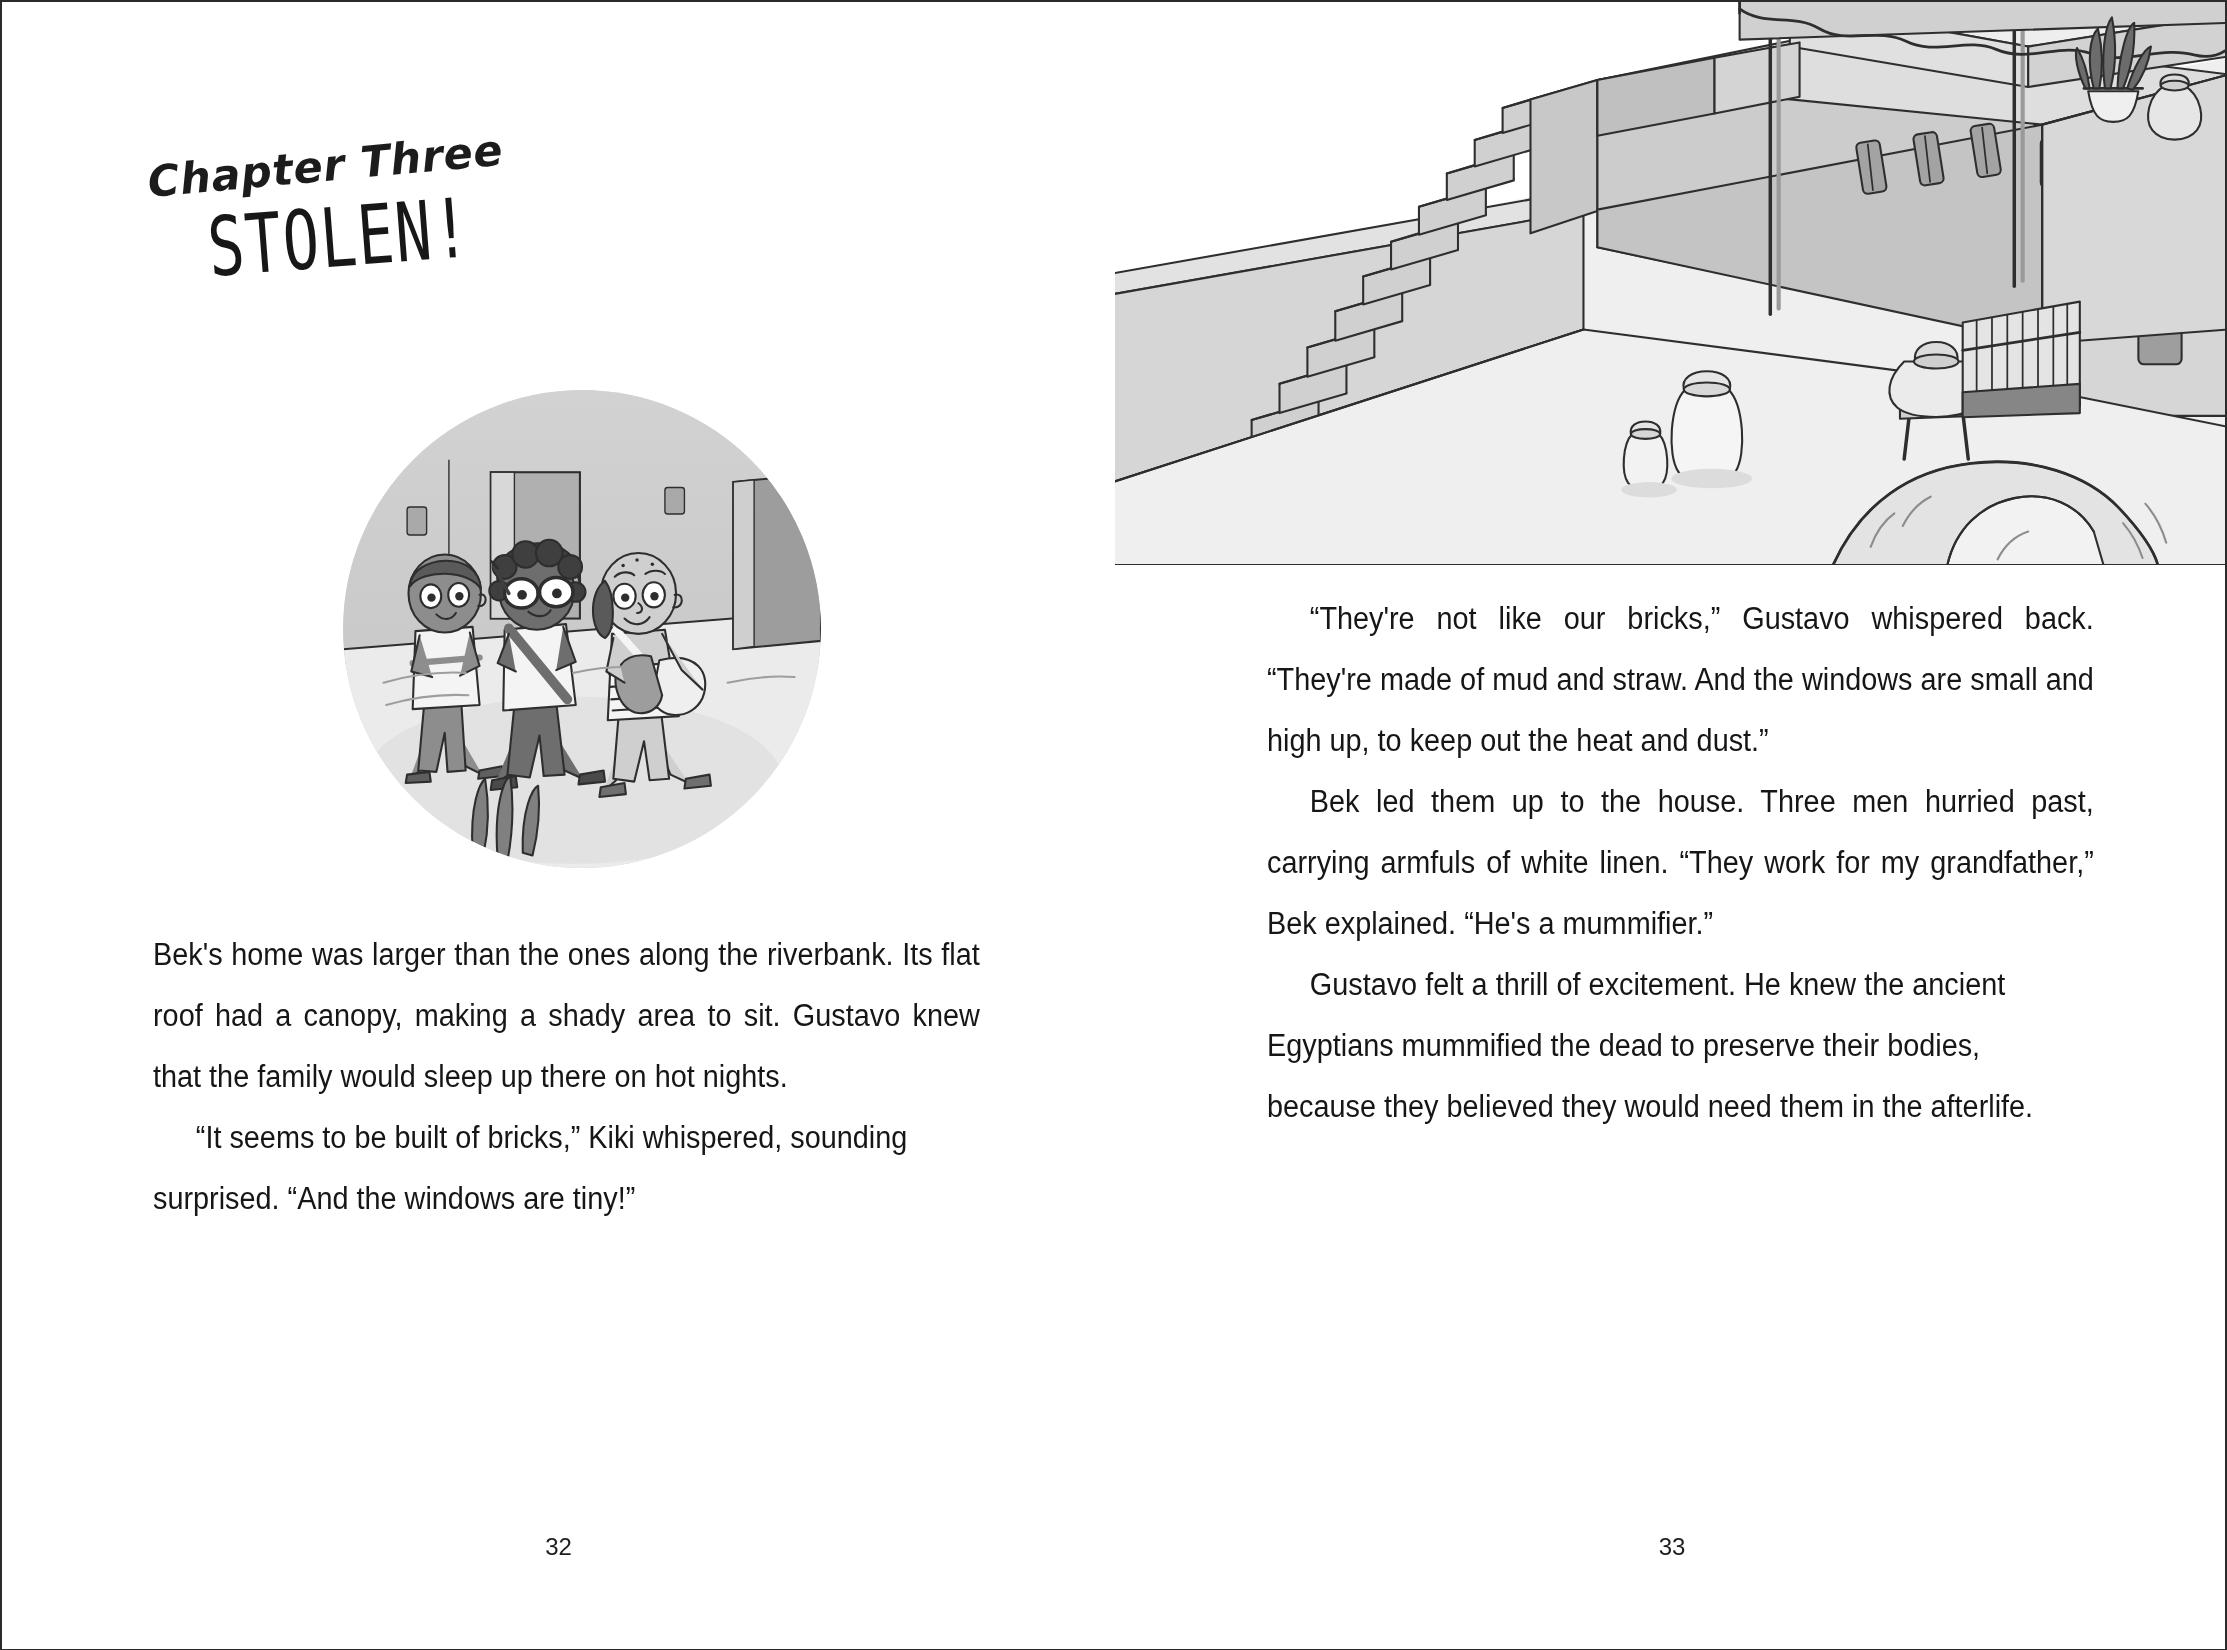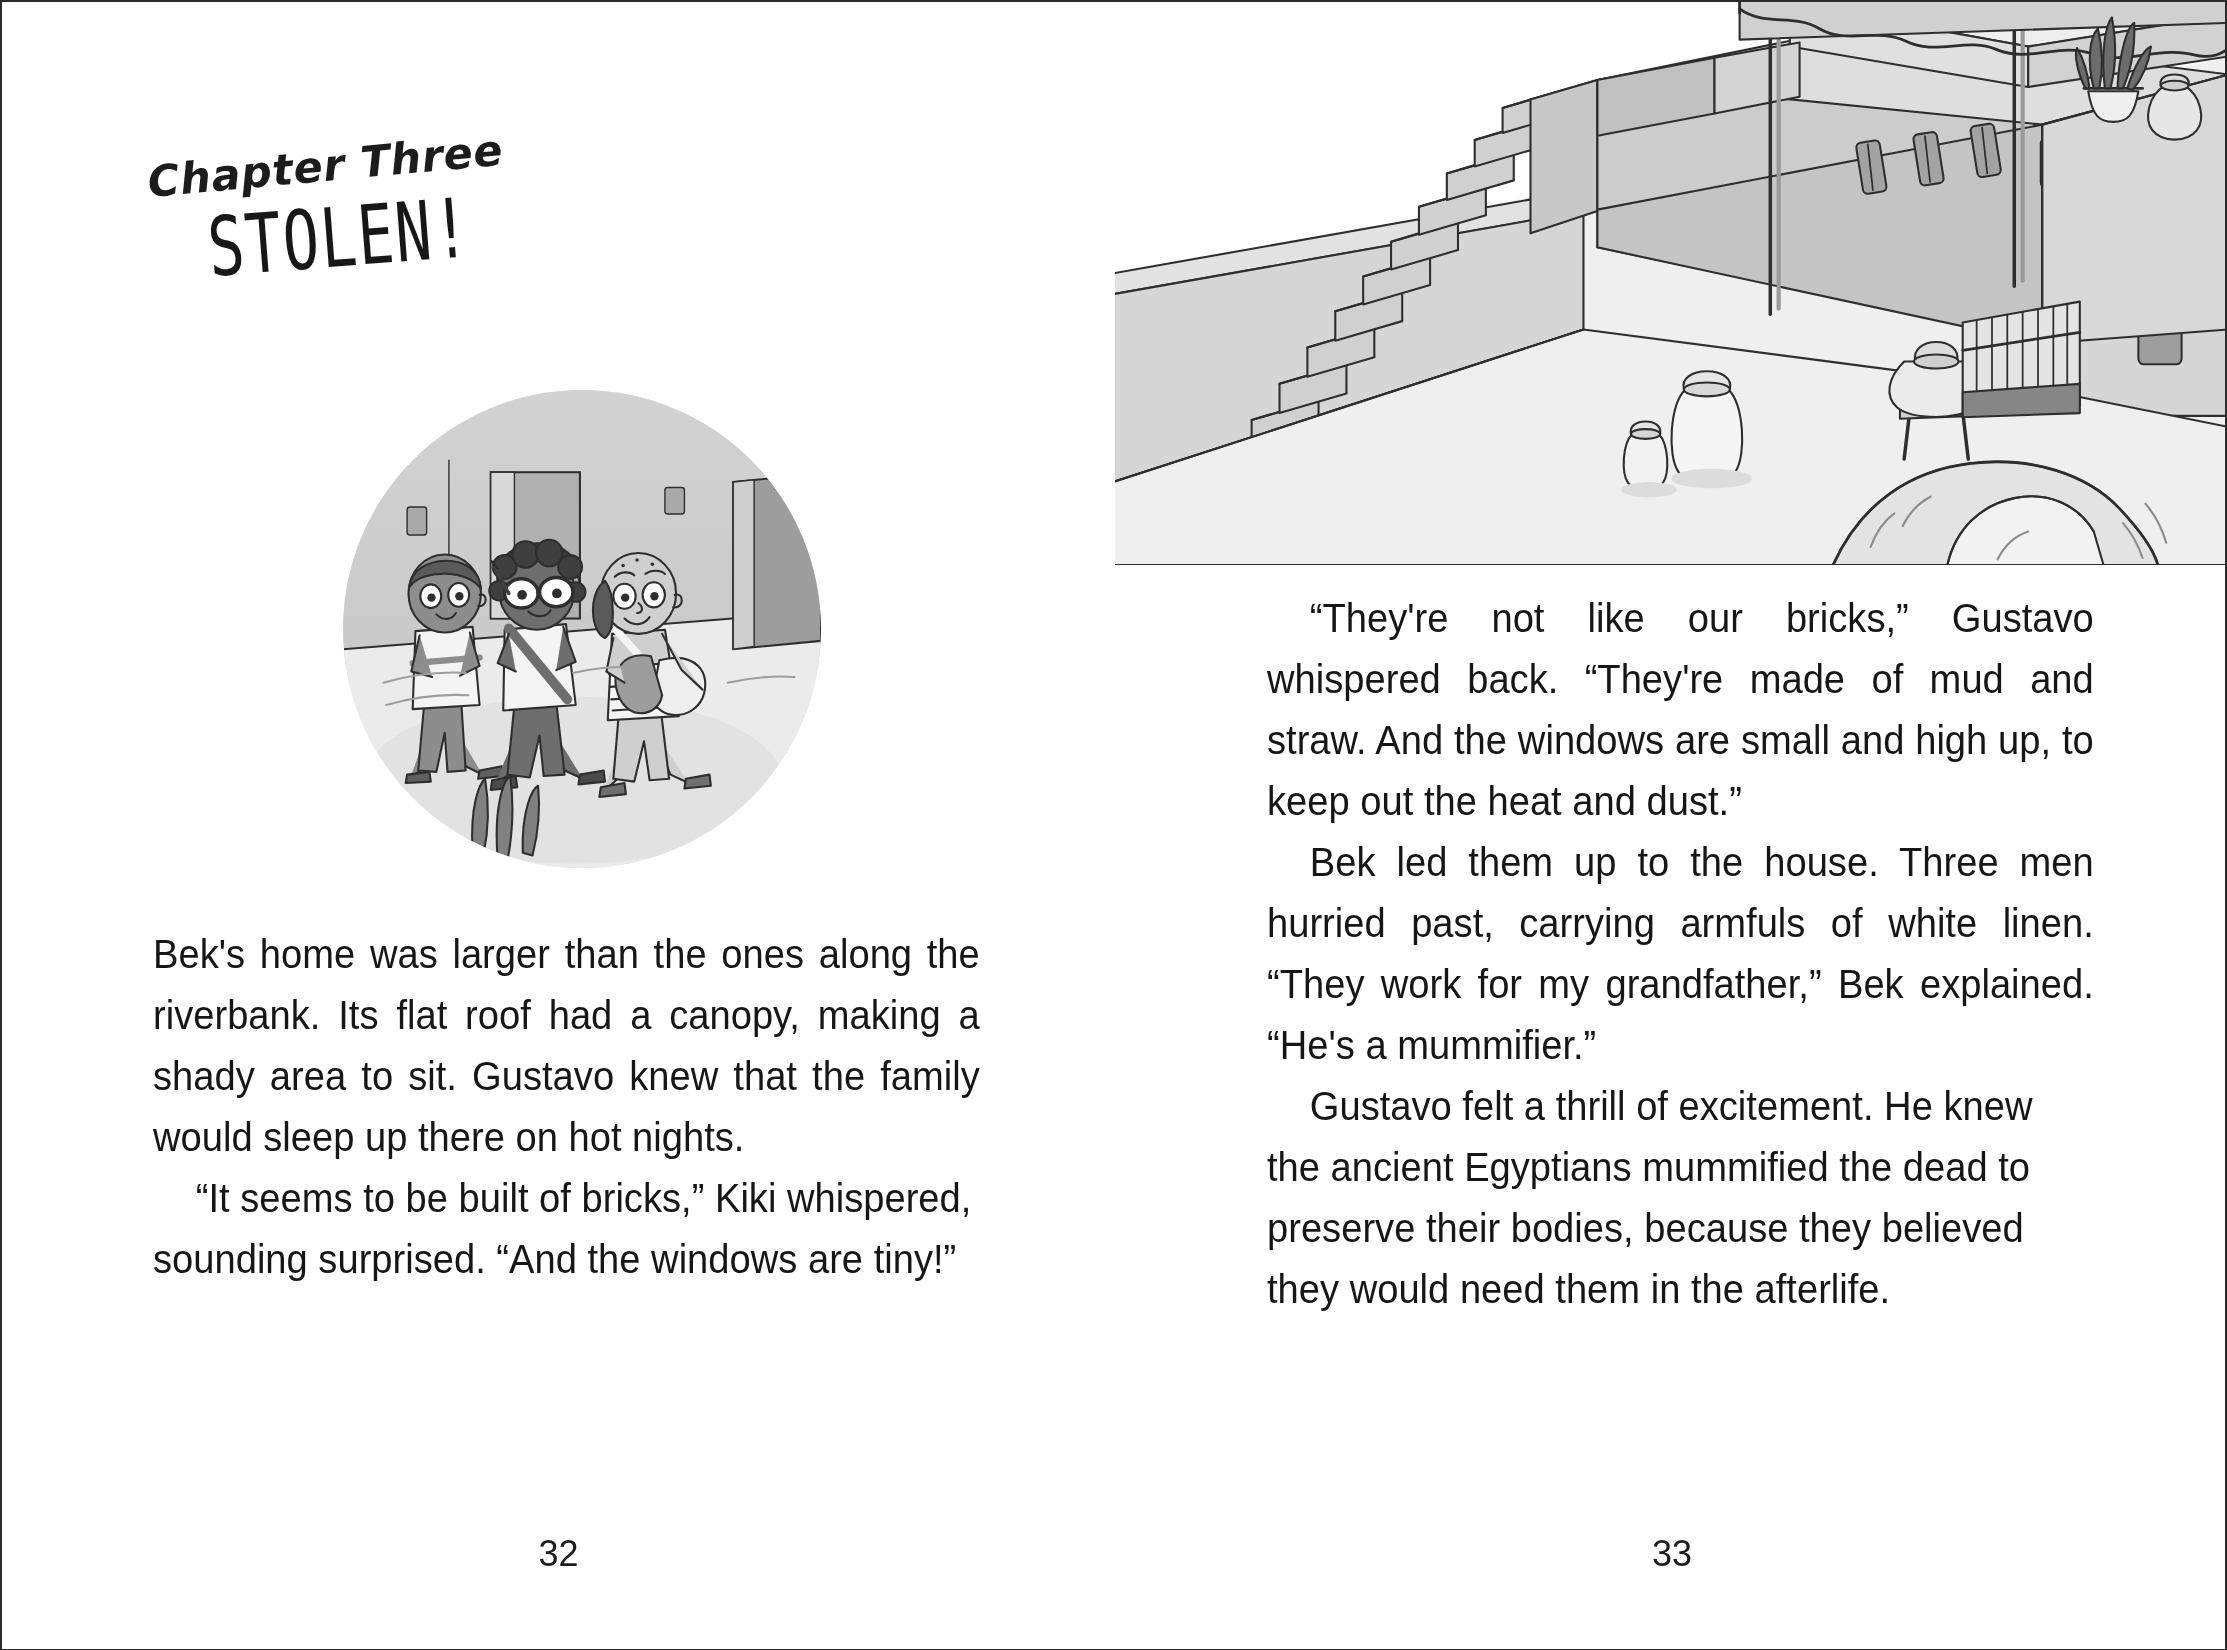--- a/index.html
+++ b/index.html
@@ -82,21 +82,21 @@
     width: 1114px;
     height: 563px;
     overflow: hidden;
     background: #ffffff;
   }
 
   
   .col {
     position: absolute;
     font-family: "Liberation Sans", sans-serif;
-    font-size: 41px;
+    font-size: 31px;
     line-height: 61px;
     color: #161616;
     text-align: justify;
     text-justify: inter-word;
     -webkit-font-smoothing: antialiased;
   }
   #left-col {
     left: 151px;
     top: 922px;
     width: 827px;
@@ -119,21 +119,21 @@
   .col p:last-child,
   .col p.last {
     text-align: left;
   }
 
   .folio {
     position: absolute;
     width: 100%;
     text-align: center;
     font-family: "Liberation Sans", sans-serif;
-    font-size: 36px;
+    font-size: 24px;
     color: #1d1d1d;
     top: 1531px;
     left: 0;
   }
 
   
   .illo-svg { display: block; width: 100%; height: 100%; }
 </style>
 </head>
 <body>

